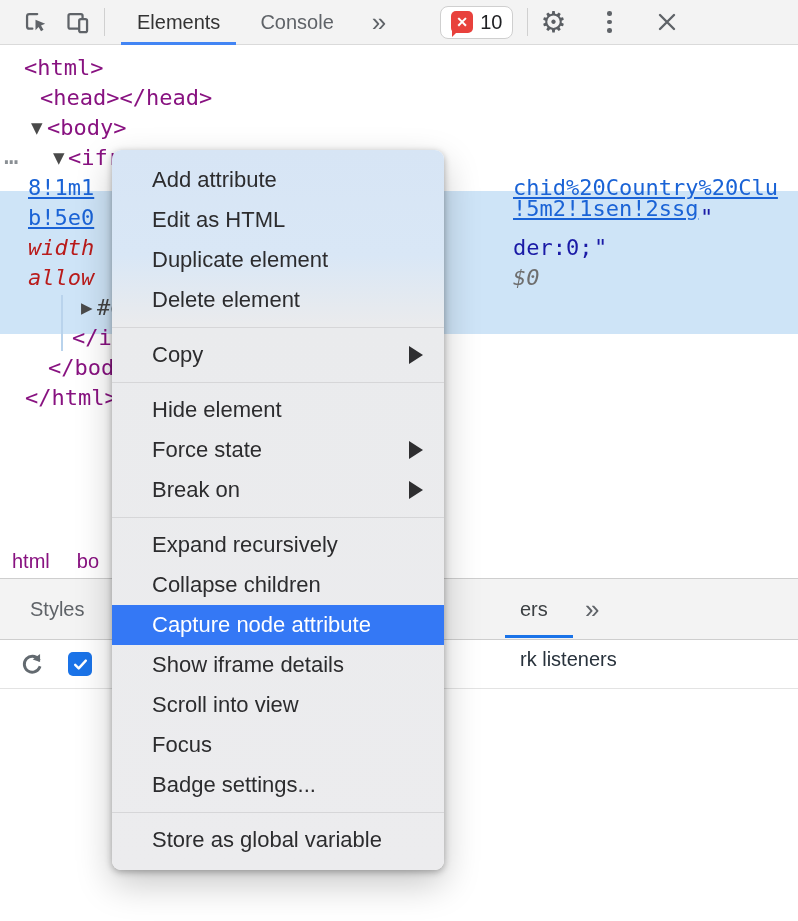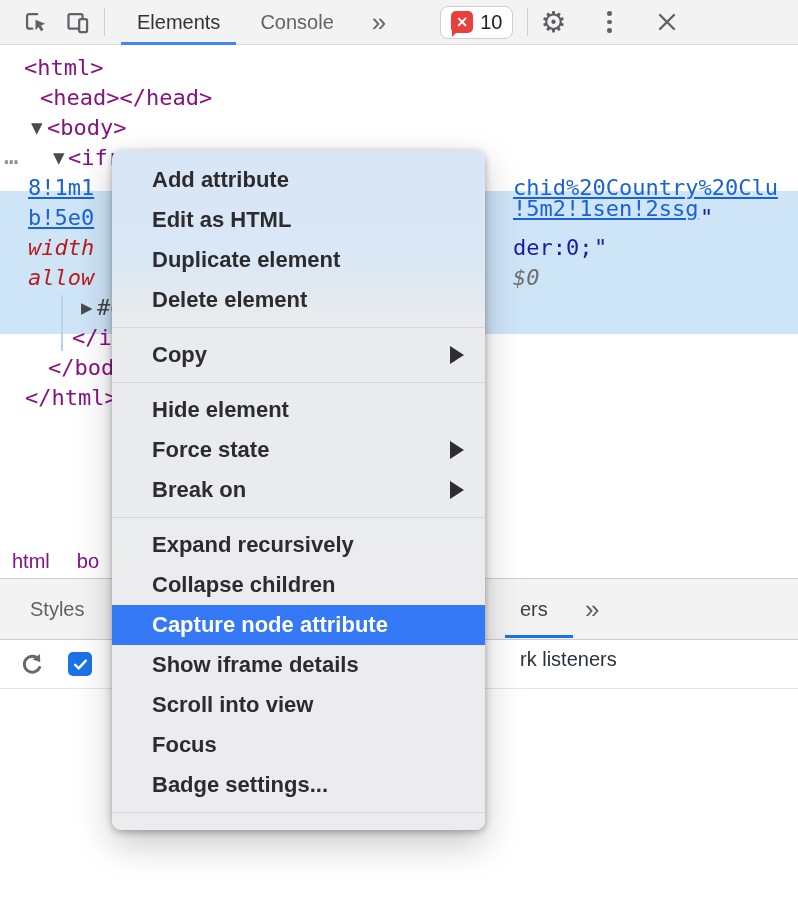--- a/index.html
+++ b/index.html
@@ -45,24 +45,24 @@
   .c-tag { color:#881280; }
   .c-attr { color:#b91c1c;font-style:italic; }
   .c-val { color:#1a1aa6; }
   .c-link { color:#1a63d6; text-decoration:underline; }
   .c-hint { color:#6e6e6e; font-style:italic; }
   .c-doc { color:#444; }
   .tri { color:#4a4a4a; font-size:15px; font-family:"DejaVu Sans", sans-serif; }
   .dots3 { color:#8a8f94; font-size:24px; letter-spacing:1px; }
 
   
-  .menu { position:absolute; left:112px; top:150px; width:373px; z-index:10;
+  .menu { position:absolute; left:112px; top:150px; width:332px; z-index:10;
           border-radius:9px; padding:10px 0 10px 0;
           background:linear-gradient(180deg,#d7e5f5 0px,#d9e7f6 105px,#eaebed 175px,#ececee 100%);
-          box-shadow:0 2px 7px rgba(0,0,0,.30), 0 14px 36px rgba(0,0,0,.22);font-weight:bold; }
+          box-shadow:0 2px 7px rgba(0,0,0,.30), 0 14px 36px rgba(0,0,0,.22); }
   .mi { height:40px; display:flex; align-items:center; padding:0 21px 0 40px;
         font-size:22px; color:#2c2c2e; }
   .mi.hl { background:#3478f5; color:#fff; }
   .mi .sub-arrow { margin-left:auto; width:0; height:0;
         border-left:14px solid #2e2e30; border-top:9px solid transparent;
         border-bottom:9px solid transparent; }
   .msep { height:1.5px; background:#d6d6d8; margin:6.75px 0; }
 
   
   .crumbs { position:absolute; top:544px; left:0; width:798px; height:34px;
@@ -263,15 +263,18 @@
       </div>
     <div class="mi">
       <span>Focus</span>
       </div>
     <div class="mi">
       <span>Badge settings...</span>
       </div>
 
     <div class="msep"></div>
 
+    <div class="mi">
+      <span>Store as global variable</span>
+      </div>
   </div>
 
 </div>
 
 </body></html>

